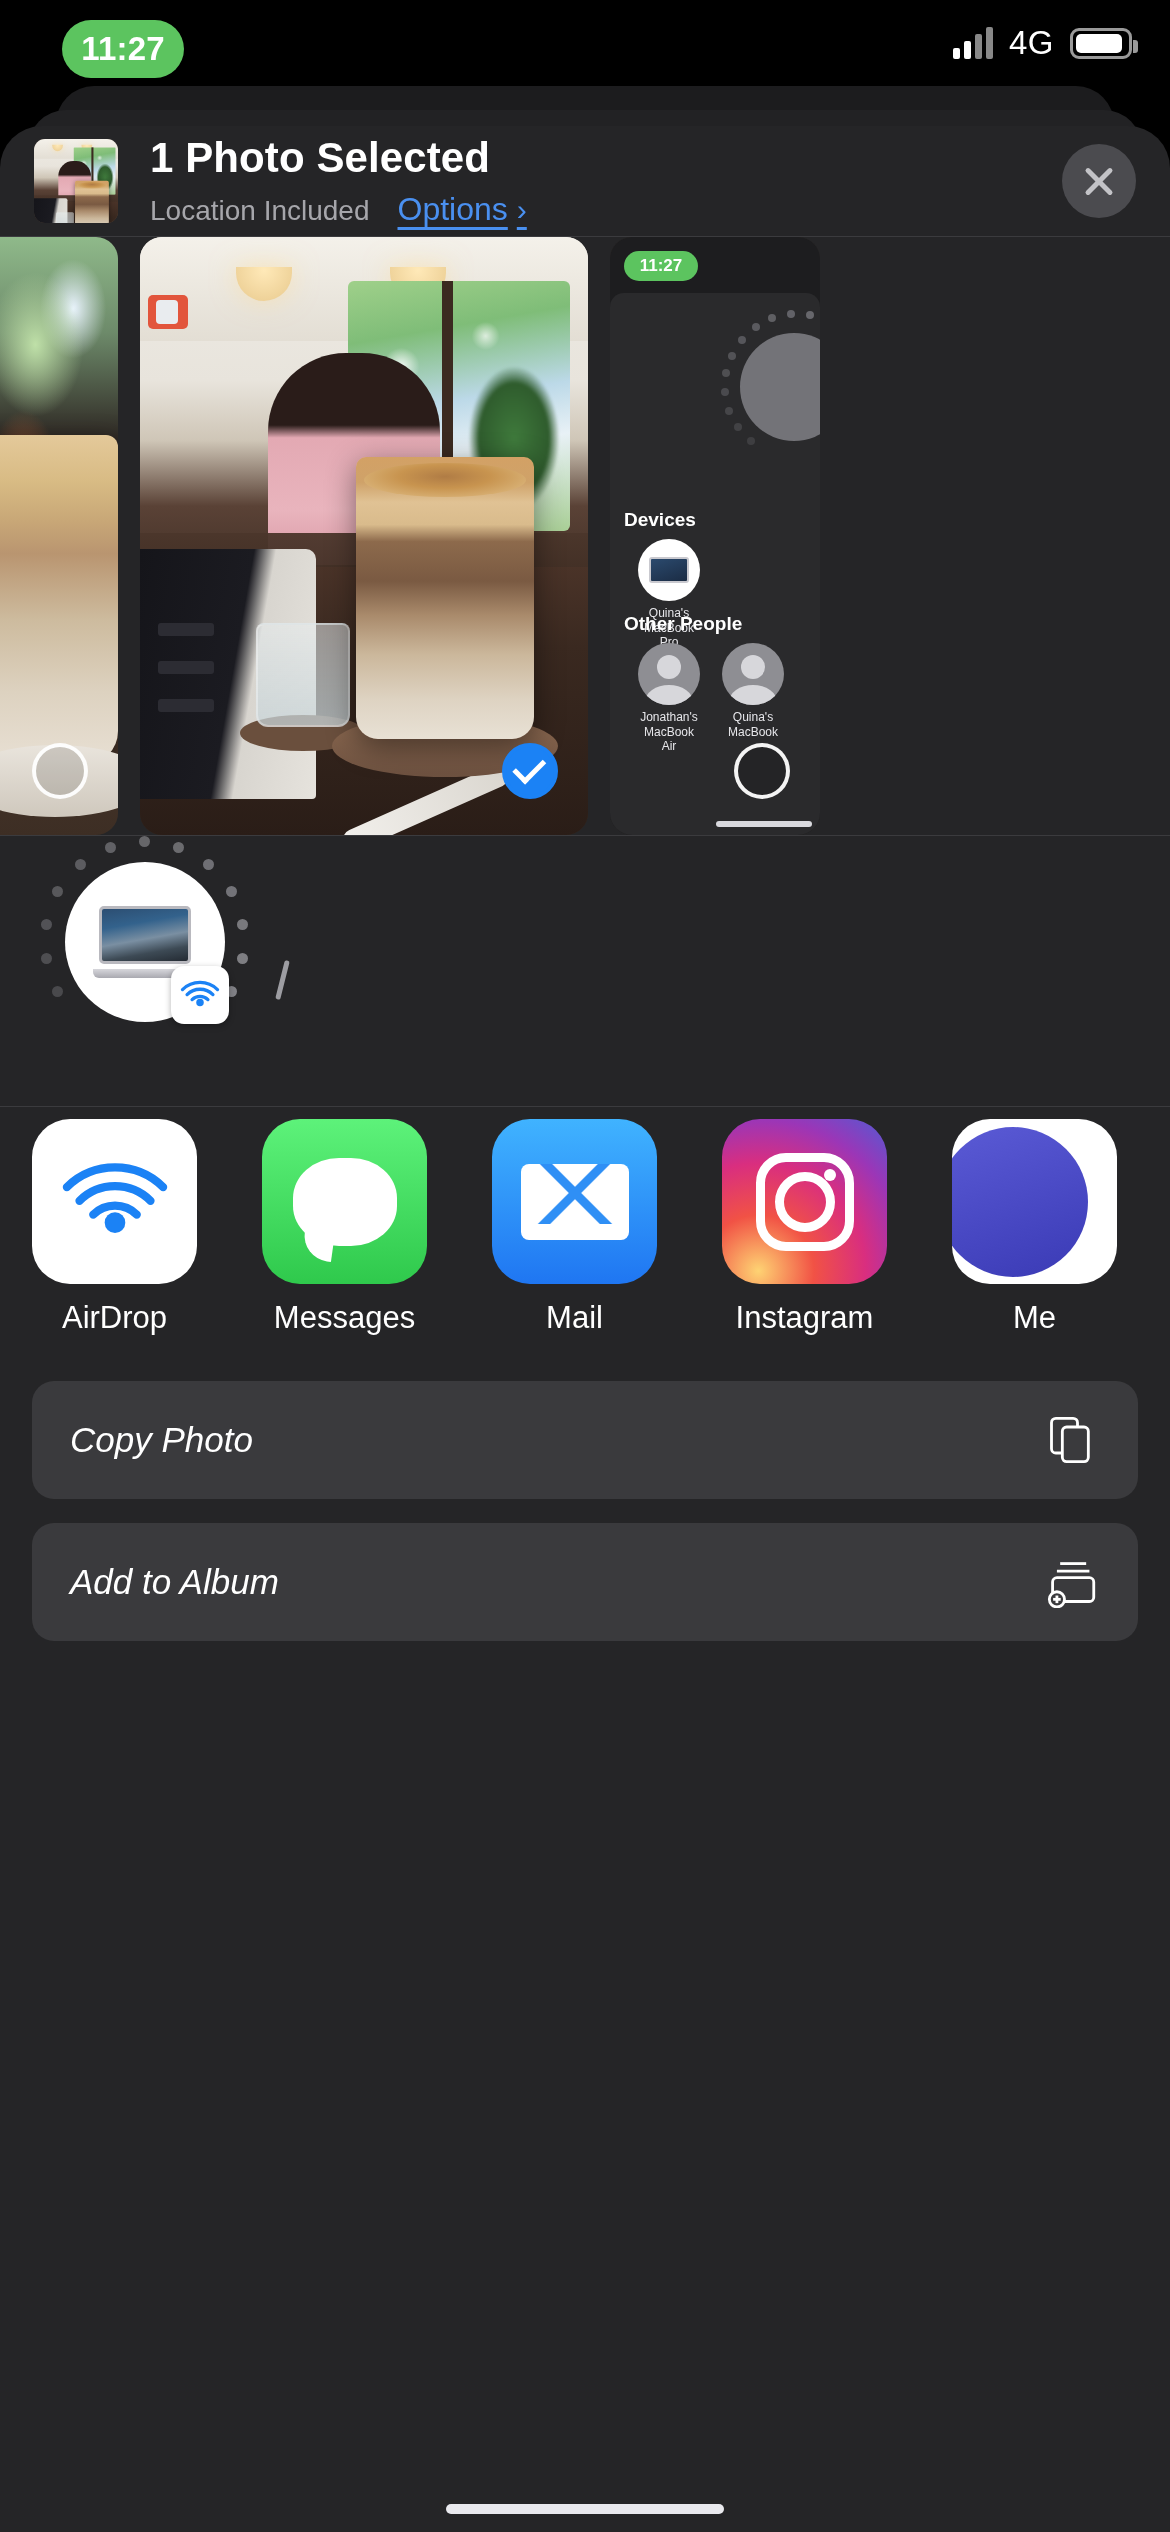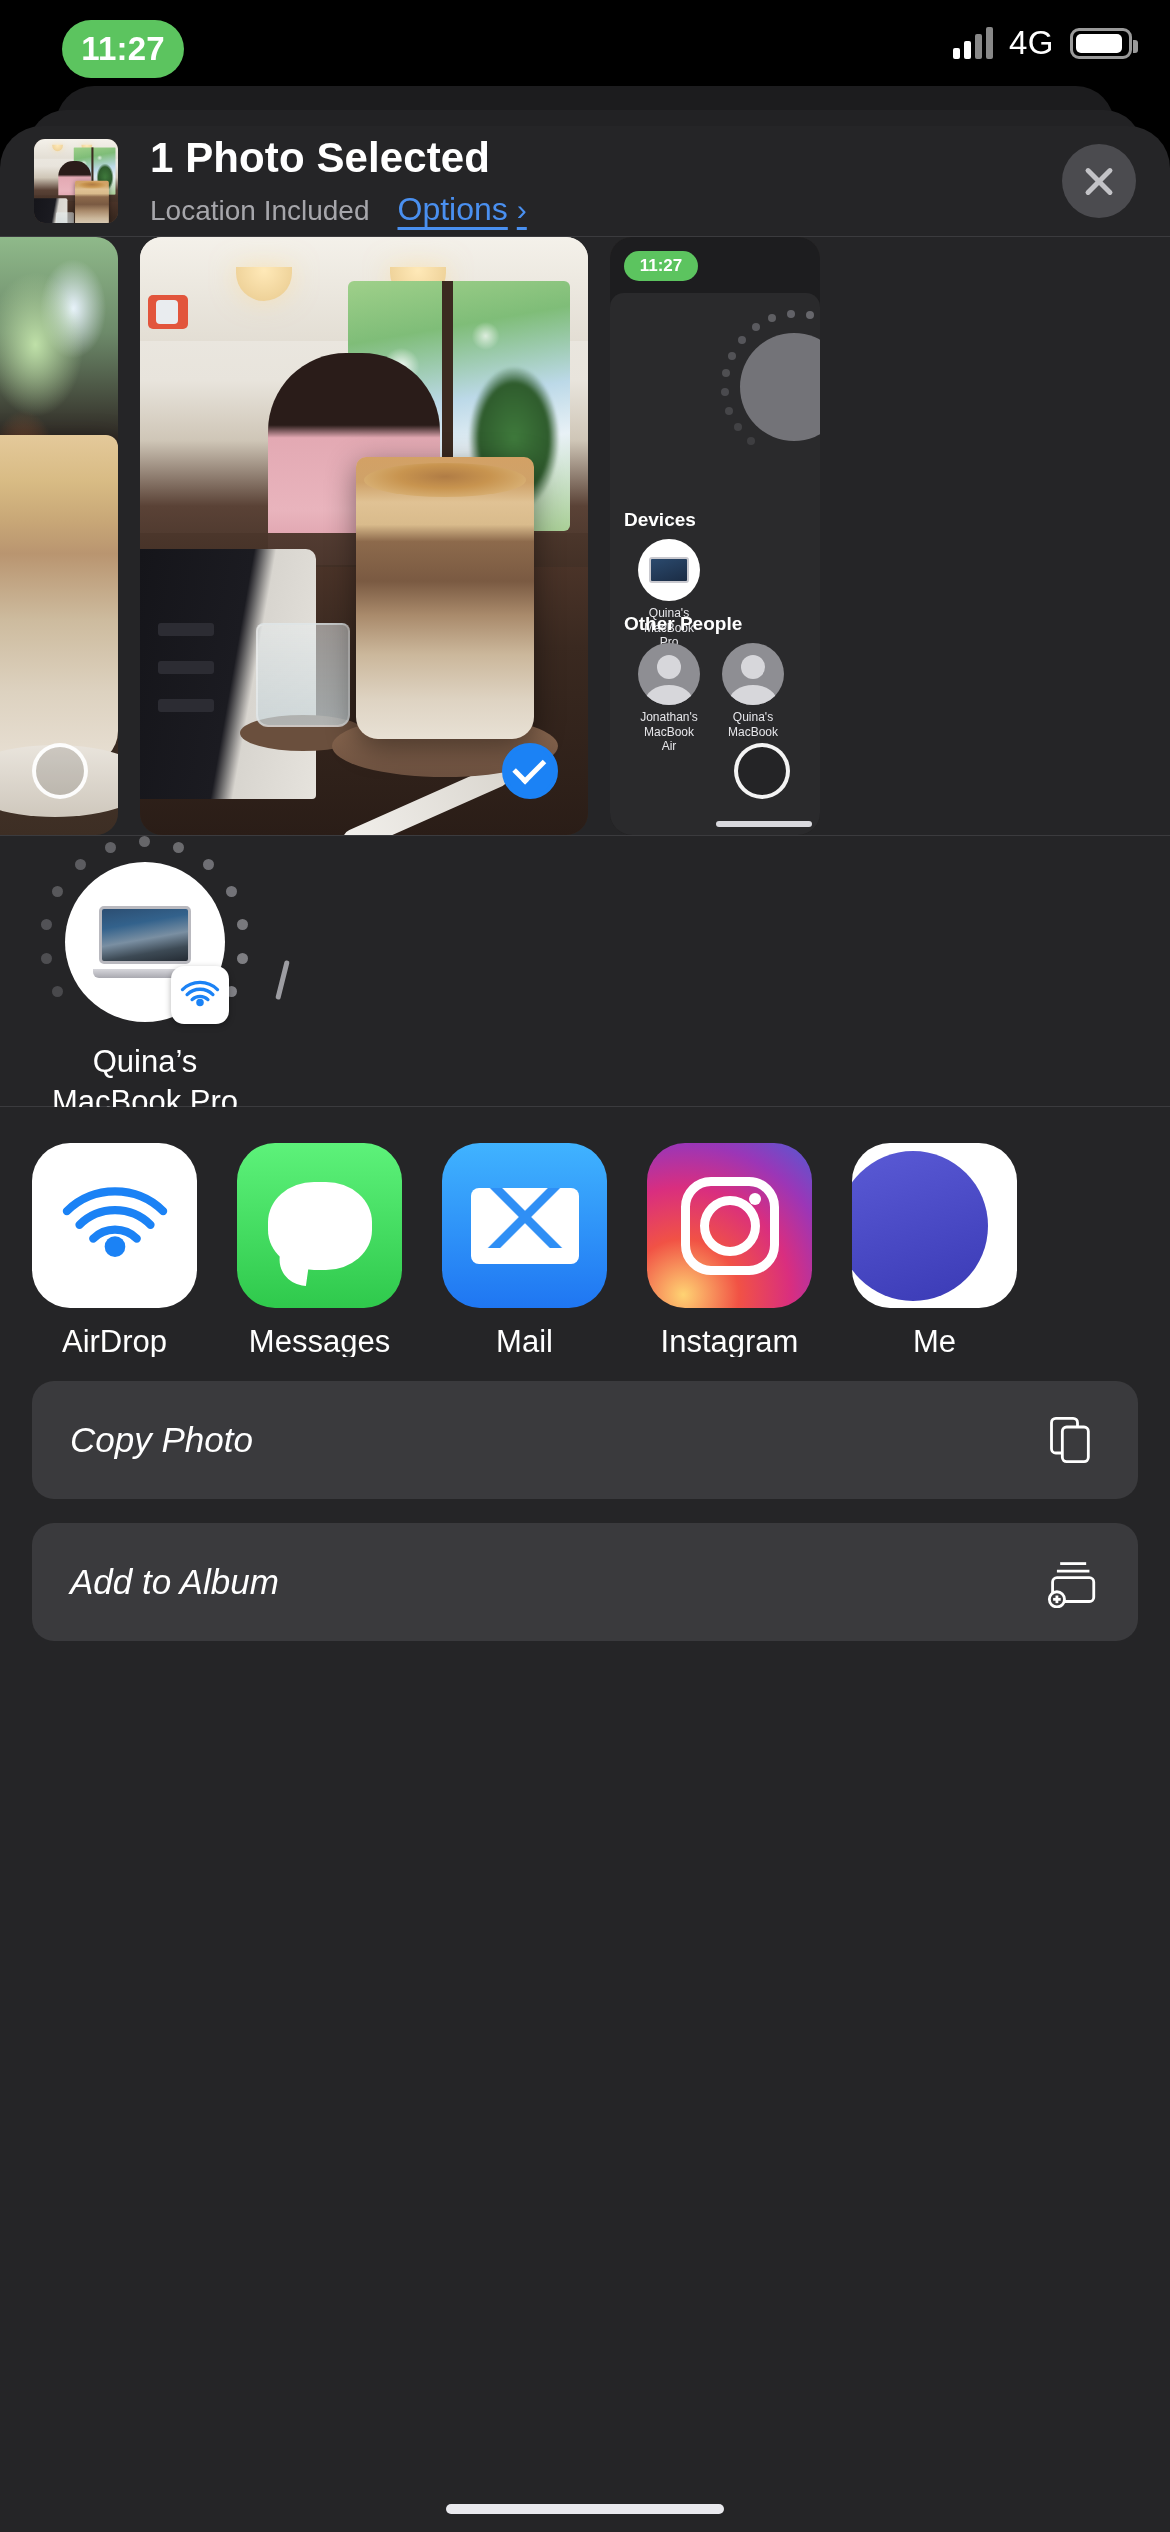--- a/index.html
+++ b/index.html
@@ -147,21 +147,21 @@
   .ad-mac .scr { position:absolute; left:6px; top:0; width:92px; height:58px; border-radius:5px; border:3px solid #b9b9bf;
     background:linear-gradient(170deg,#2c4e72 0%,#33628c 30%,#7a8fa2 56%,#3d4a55 78%,#242b33 100%); }
   .ad-mac .base { position:absolute; left:0; bottom:0; width:104px; height:9px; border-radius:0 0 6px 6px; background:linear-gradient(180deg,#d7d7dc,#a9a9b0); }
   .ad-badge { position:absolute; right:-4px; bottom:-2px; width:58px; height:58px; border-radius:13px; background:#fff; display:flex; align-items:center; justify-content:center; box-shadow:0 2px 6px rgba(0,0,0,.3); }
   .ad-badge svg { width:40px; height:40px; }
   .ad-label { margin-top:20px; color:#fff; font-size:31px; line-height:1.28; font-weight:400; }
   .ad-cursor { position:absolute; left:280px; top:124px; width:5px; height:40px; background:#9d9da2; transform:rotate(14deg); border-radius:2px; }
 
   
   .apps-row { position:relative; height:250px; background:#252527; overflow:hidden; }
-  .apps-track { position:absolute; left:32px; top:36px; display:flex; gap:40px; }
+  .apps-track { position:absolute; left:32px; top:12px; display:flex; gap:65px; }
   .app { width:165px; text-align:center; }
   .app-icon { width:165px; height:165px; border-radius:38px; display:flex; align-items:center; justify-content:center; overflow:hidden; position:relative; }
   .app-label { margin-top:16px; color:#fff; font-size:31px; font-weight:400; white-space:nowrap; }
   .ic-airdrop { background:#fff; }
   .ic-airdrop svg { width:110px; height:110px; }
   .ic-messages { background:linear-gradient(180deg,#5df27a 0%,#2fc94c 100%); }
   .ic-messages .bub { width:104px; height:88px; background:#fff; border-radius:46px/40px; position:relative; }
   .ic-messages .bub::after { content:""; position:absolute; left:10px; bottom:-14px; width:30px; height:28px; background:#fff; border-radius:0 0 0 26px; transform:rotate(8deg); }
   .ic-mail { background:linear-gradient(180deg,#40b3ff 0%,#1f76f2 100%); }
   .ic-mail .env { width:108px; height:76px; background:#fff; border-radius:8px; position:relative; overflow:hidden; }
@@ -369,24 +369,20 @@
           </div>
           <div class="ad-badge">
             <svg viewBox="0 0 48 48">
               <circle cx="24" cy="33" r="4.5" fill="#1b82f5"></circle>
               <path d="M14.5 29.5a13.5 13.5 0 0 1 19 0" stroke="#1b82f5" stroke-width="4" fill="none" stroke-linecap="round"></path>
               <path d="M8.5 23.5a22 22 0 0 1 31 0" stroke="#1b82f5" stroke-width="4" fill="none" stroke-linecap="round"></path>
               <path d="M3 17.5a30 30 0 0 1 42 0" stroke="#1b82f5" stroke-width="4" fill="none" stroke-linecap="round"></path>
             </svg>
           </div>
         </div>
-        <div class="ad-label">
-          <div>Quina’s</div>
-          <div>MacBook Pro</div>
-        </div>
       </div>
       <div class="ad-cursor"></div>
     </div>
 
     <div class="divider"></div>
 
     <div class="apps-row">
       <div class="apps-track">
 
         <div class="app">

